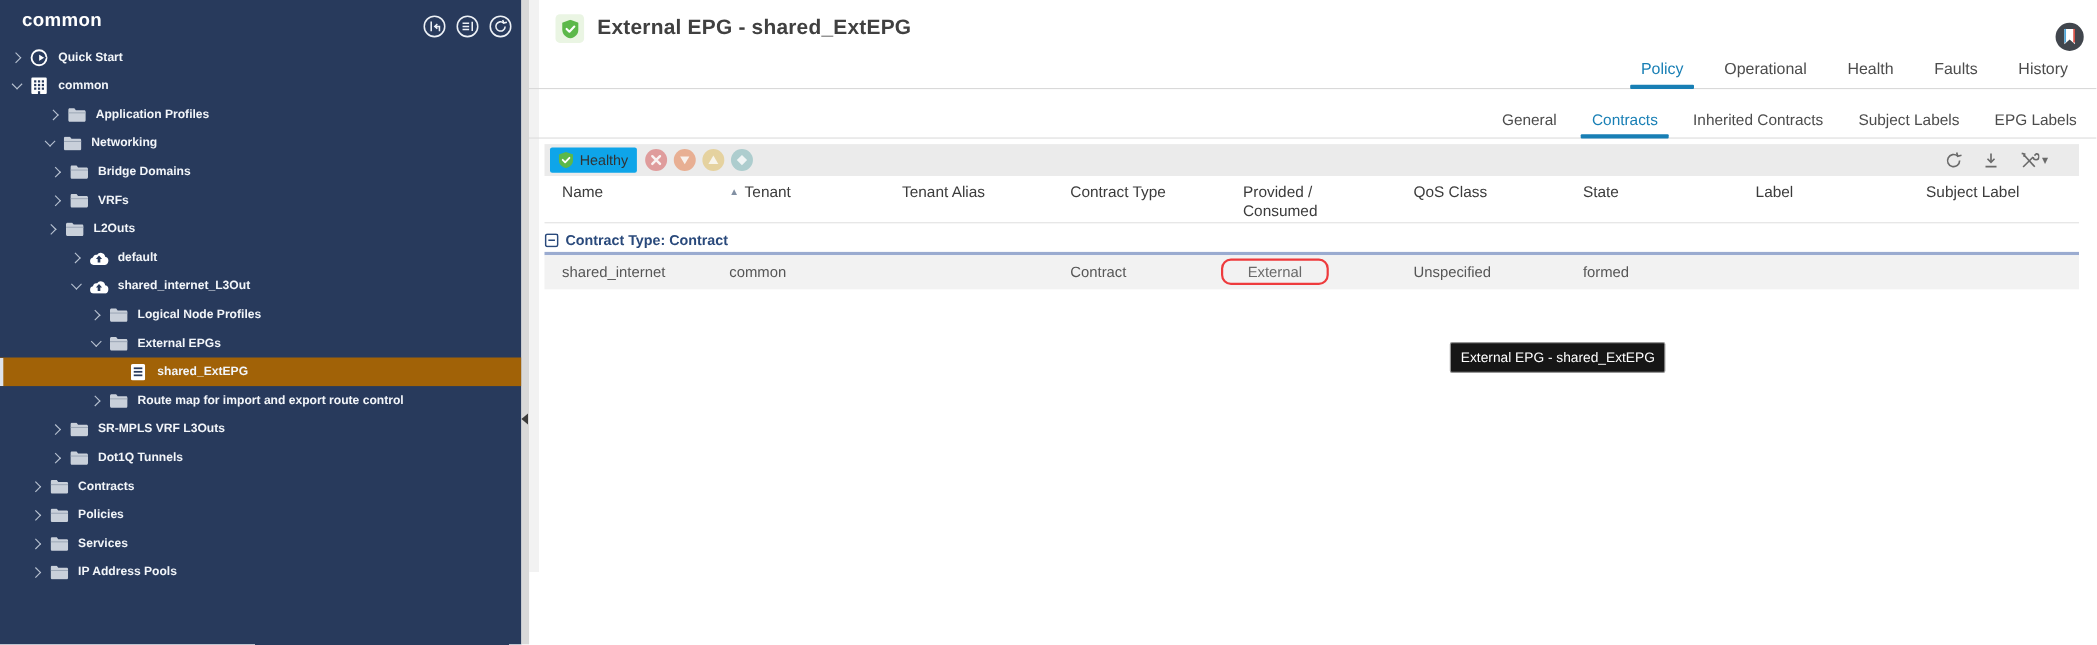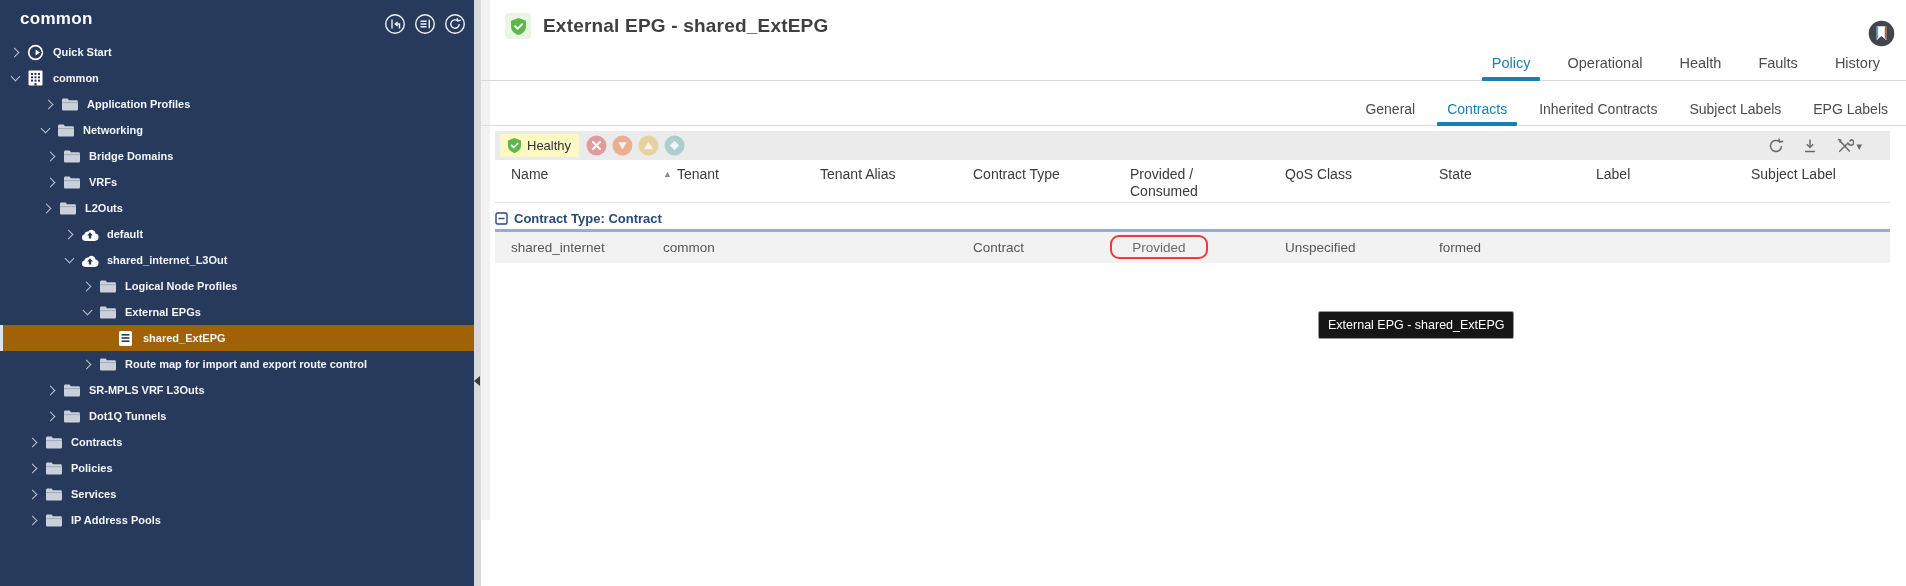--- a/index.html
+++ b/index.html
@@ -42,21 +42,21 @@
   .bookmark-btn{position:absolute;right:11px;top:20px;cursor:pointer;line-height:0;}
 
   .tabs-main{position:absolute;left:0;right:0;top:46px;height:35px;display:flex;justify-content:flex-end;align-items:center;gap:37px;padding-right:26px;border-bottom:1px solid #D9D9D9;box-sizing:border-box;}
   .tabs-main .tab{font-size:14.5px;color:#4C4C4C;position:relative;height:100%;display:flex;align-items:center;cursor:pointer;}
   .tabs-sub{position:absolute;left:0;right:0;top:92px;height:34px;display:flex;justify-content:flex-end;align-items:center;gap:32px;padding-right:18px;border-bottom:1px solid #DCDCDC;box-sizing:border-box;}
   .tabs-sub .tab{font-size:14px;color:#4C4C4C;position:relative;height:100%;display:flex;align-items:center;cursor:pointer;}
   .tab.active{color:#187FB5;}
   .tab.active::after{content:"";position:absolute;left:-10px;right:-10px;bottom:-1px;height:4px;background:#187FB5;border-radius:1px;}
 
   .toolbar{position:absolute;left:14px;right:16px;top:131px;height:29px;background:#EBEBEB;display:flex;align-items:center;}
-  .health-badge{margin-left:5px;height:23px;background:#fef9c3;display:flex;align-items:center;gap:6px;padding:0 8px;border-radius:2px;cursor:pointer;}
+  .health-badge{margin-left:5px;height:23px;background:#0ea5e9;display:flex;align-items:center;gap:6px;padding:0 8px;border-radius:2px;cursor:pointer;}
   .health-text{font-size:13px;color:#333333;}
   .fault-icons{display:flex;gap:5px;margin-left:7px;align-items:center;}
   .fault-icon{width:21px;height:21px;display:inline-flex;cursor:pointer;opacity:.85;}
   .toolbar-right{margin-left:auto;display:flex;align-items:center;gap:16px;padding-right:28px;}
   .tb-icon{display:inline-flex;align-items:center;cursor:pointer;line-height:0;}
   .caret{font-size:11px;color:#6A6A6A;margin-left:2px;}
 
   
   .table{position:absolute;left:0;right:0;top:160px;}
   .thead{position:absolute;left:14px;right:16px;top:0;height:42px;border-bottom:1px solid #E2E2E2;}
@@ -467,21 +467,21 @@
             </svg></span>
         <span>Contract Type: Contract</span>
       </div>
       <div class="group-line"></div>
       <div id="rows">
           <div class="drow">
             <div class="dcell" style="left: 16px;">shared_internet</div>
             <div class="dcell" style="left: 168px;">common</div>
             <div class="dcell" style="left: 478px;">Contract</div>
             <div class="red-box">
-              <span>Provided</span>
+              <span>External</span>
             </div>
             <div class="dcell" style="left: 790px;">Unspecified</div>
             <div class="dcell" style="left: 944px;">formed</div>
           </div>
         </div>
     </div>
 
     <div class="tooltip">External EPG - shared_ExtEPG</div>
 
   </main>

